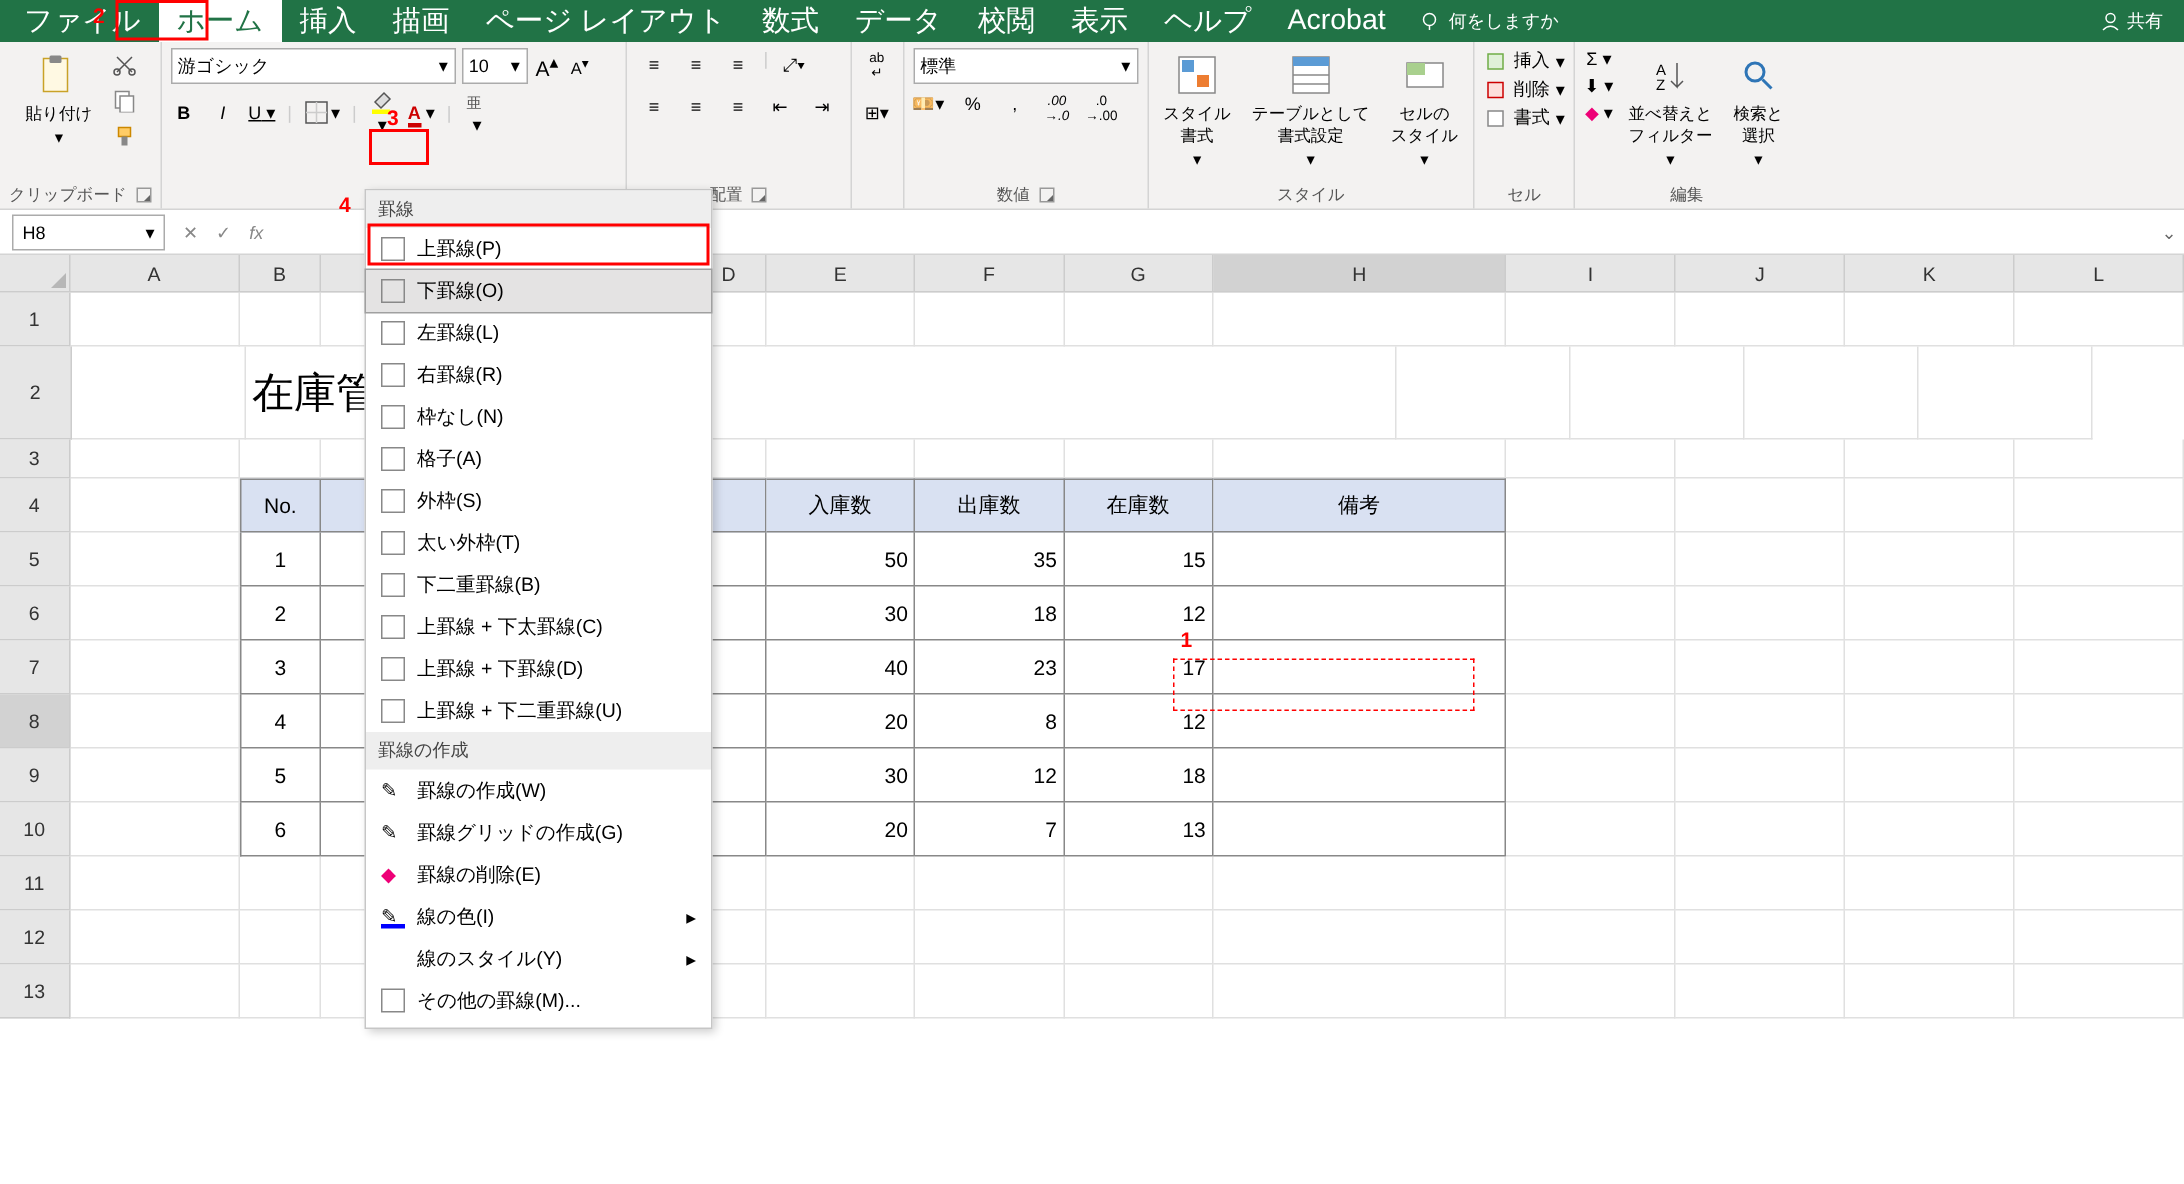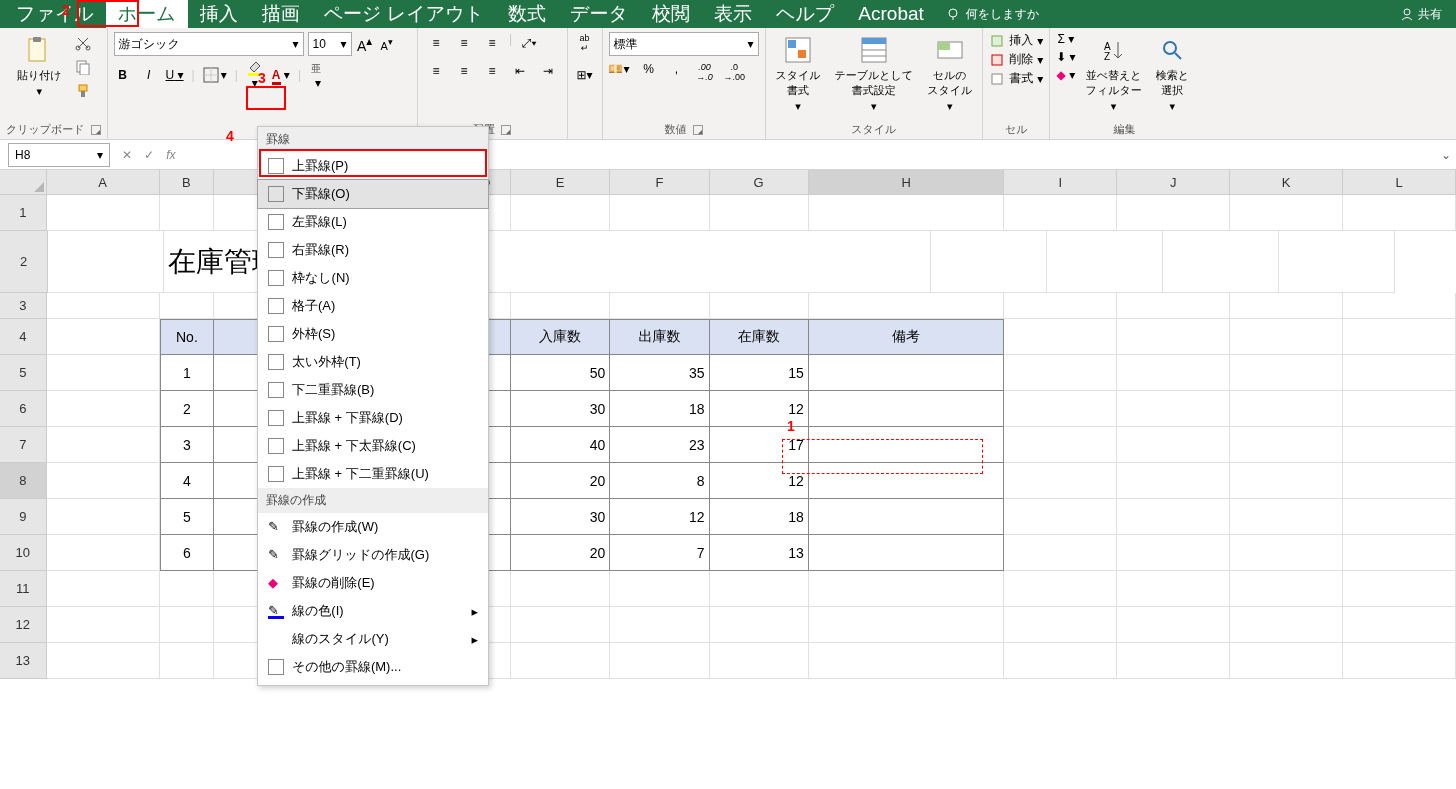--- a/index.html
+++ b/index.html
@@ -25,21 +25,21 @@
 .big-btn { display: flex; flex-direction: column; align-items: center; gap: 2px; font-size: 11px; cursor: pointer; padding: 2px 4px; }
 .big-btn .icon { width: 32px; height: 32px; display:flex; align-items:center; justify-content:center; }
 .small-row { display: flex; flex-direction: column; gap: 2px; }
 .small-btn { width: 22px; height: 22px; display: flex; align-items: center; justify-content: center; cursor: pointer; }
 .combo { height: 24px; border: 1px solid #ababab; background: #fff; display: flex; align-items: center; padding: 0 4px; }
 .combo .arrow { margin-left: auto; }
 .font-row { display:flex; gap:4px; align-items:center; margin-bottom:4px;}
 .font-btns { display:flex; gap:8px; align-items:center; }
 .font-btn { cursor:pointer; min-width:18px; text-align:center; }
 
-.dropdown { position: absolute; left: 257px; top: 126px; width: 232px; background: #fff; border: 1px solid #c6c6c6; box-shadow: 2px 2px 6px rgba(0,0,0,0.2); z-index: 100; padding-bottom:4px; }
+.dropdown { position: absolute; left: 243px; top: 126px; width: 232px; background: #fff; border: 1px solid #c6c6c6; box-shadow: 2px 2px 6px rgba(0,0,0,0.2); z-index: 100; padding-bottom:4px; }
 .dropdown .section { background: #eee; padding: 4px 8px; font-size: 12px; color: #444; }
 .dropdown .item { display: flex; align-items: center; gap: 8px; padding: 5px 10px; cursor: pointer; font-size: 13px; }
 .dropdown .item.highlight { background: #e4e3e3; outline:1px solid #a0a0a0; }
 .dropdown .item .micon { width: 16px; height: 16px; border:1px solid #888; }
 .dropdown .item .submenu-arrow { margin-left:auto; }
 
 .namebox-row { height: 30px; display: flex; align-items: center; border-bottom: 1px solid #d4d4d4; }
 .namebox { width: 102px; height: 24px; border: 1px solid #ababab; margin-left: 8px; padding: 2px 6px; display:flex; align-items:center; }
 .namebox .arrow { margin-left:auto; }
 .fx-icons { display:flex; align-items:center; gap:12px; margin-left:12px; color:#888; }
@@ -375,25 +375,25 @@
   <div class="item">
       <span class="micon"></span>
       <span>太い外枠(T)</span>
     </div>
   <div class="item">
       <span class="micon"></span>
       <span>下二重罫線(B)</span>
     </div>
   <div class="item">
       <span class="micon"></span>
+      <span>上罫線 + 下太罫線(C)</span>
+    </div>
+  <div class="item">
+      <span class="micon"></span>
       <span>上罫線 + 下罫線(D)</span>
-    </div>
-  <div class="item">
-      <span class="micon"></span>
-      <span>上罫線 + 下太罫線(C)</span>
     </div>
   <div class="item">
       <span class="micon"></span>
       <span>上罫線 + 下二重罫線(U)</span>
     </div>
   <div class="section">罫線の作成</div>
   <div class="item">
       <span class="micon" style="border:none;">✎</span>
       <span>罫線の作成(W)</span>
     </div>

